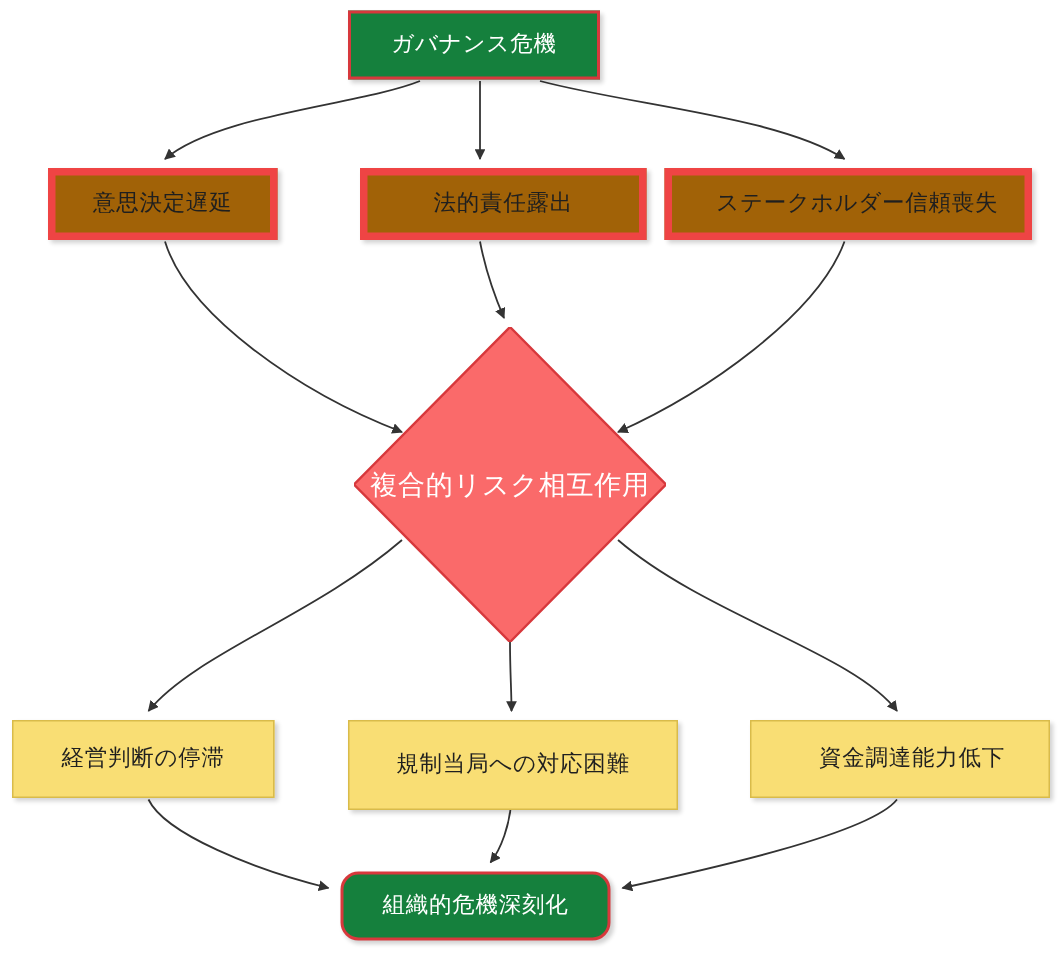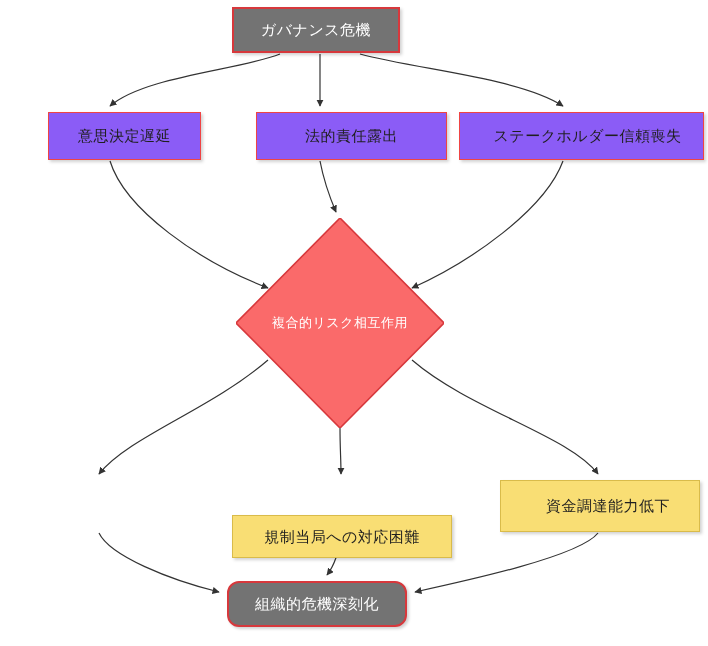--- a/index.html
+++ b/index.html
@@ -30,52 +30,51 @@
     text-align: center;
     line-height: 1.2;
     box-shadow: 2px 2px 3px rgba(0,0,0,0.18);
   }
   .node-label {
     display: block;
     white-space: nowrap;
     letter-spacing: 0.5px;
   }
   .crisis {
-    background: #737373;
+    background: #15803d;
     border: 2px solid #d7383c;
     color: #ffffff;
     font-size: 15px;
   }
   .orange {
-    background: #8b5cf6;
-    border: 1px solid #ef4444;
+    background: #a16207;
+    border: 5px solid #ef4444;
     color: #1f1f1f;
     font-size: 15px;
-    margin-left: 16px;
   }
   .yellow {
     background: #f9de74;
     border: 1px solid #d9bb4a;
     color: #1f1f1f;
     font-size: 15px;
   }
   .diamond-wrap {
     position: absolute;
   }
   .diamond-label {
     position: absolute;
     left: 0;
     top: 0;
     width: 100%;
     height: 100%;
     display: flex;
     align-items: center;
     justify-content: center;
     color: #ffffff;
-    font-size: 13px;
+    font-size: 18px;
     letter-spacing: 0.5px;
     white-space: nowrap;
     pointer-events: none;
   }
   .edges {
     position: absolute;
     left: 0;
     top: 0;
     width: 708px;
     height: 646px;
@@ -125,22 +124,25 @@
     <span class="node-label">ステークホルダー信頼喪失</span>
   </div>
 
   <div class="diamond-wrap" style="left: 236px; top: 218px; width: 208px; height: 210px;">
     <svg width="100%" height="100%" viewBox="0 0 100 100" preserveAspectRatio="none">
       <polygon points="50,0 100,50 50,100 0,50" fill="#fa6a6a" stroke="#d7383c" stroke-width="1.6" vector-effect="non-scaling-stroke"></polygon>
     </svg>
     <span class="diamond-label">複合的リスク相互作用</span>
   </div>
 
+  <div class="node-box yellow" style="left: 8px; top: 480px; width: 175px; height: 52px;">
+    <span class="node-label">経営判断の停滞</span>
+  </div>
 
-  <div class="node-box yellow" style="left: 232px; top: 480px; width: 220px; height: 43px; margin-top: 35px;">
+  <div class="node-box yellow" style="left: 232px; top: 480px; width: 220px; height: 60px;">
     <span class="node-label">規制当局への対応困難</span>
   </div>
 
   <div class="node-box yellow" style="left: 500px; top: 480px; width: 200px; height: 52px; padding-left: 16px;">
     <span class="node-label">資金調達能力低下</span>
   </div>
 
   <div class="node-box crisis" style="left: 227px; top: 581px; width: 180px; height: 46px; border-radius: 12px;">
     <span class="node-label">組織的危機深刻化</span>
   </div>

